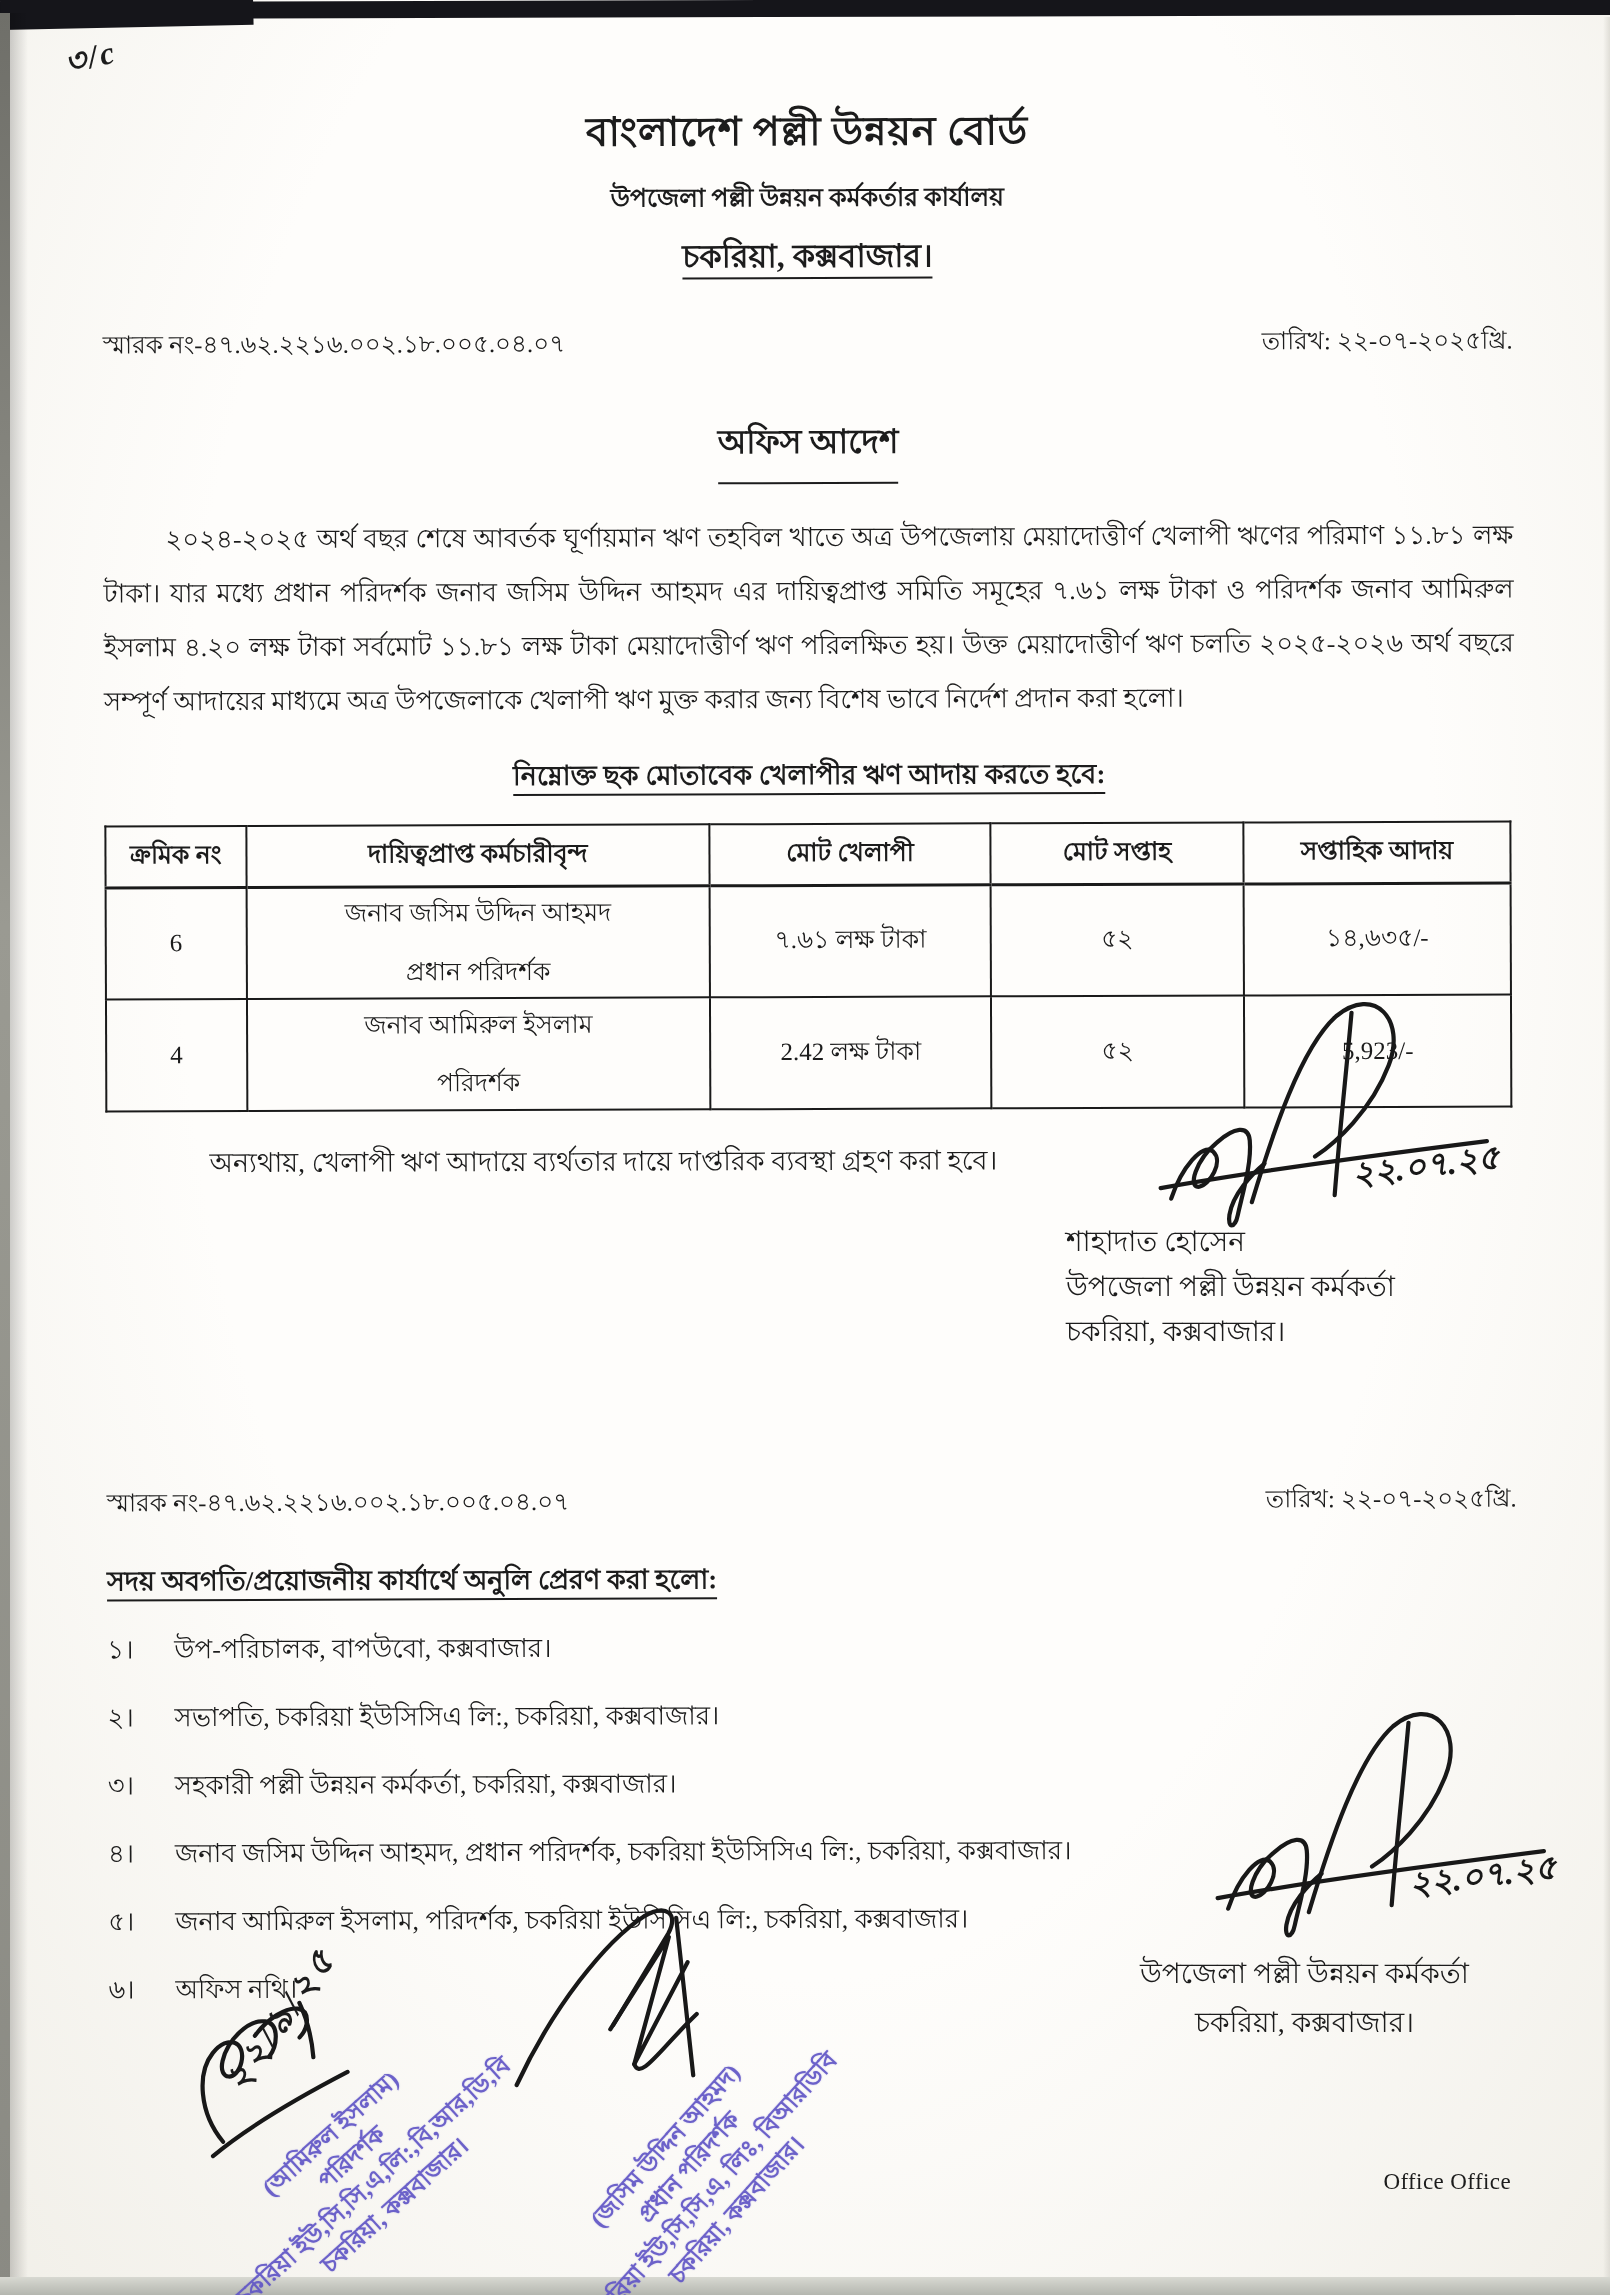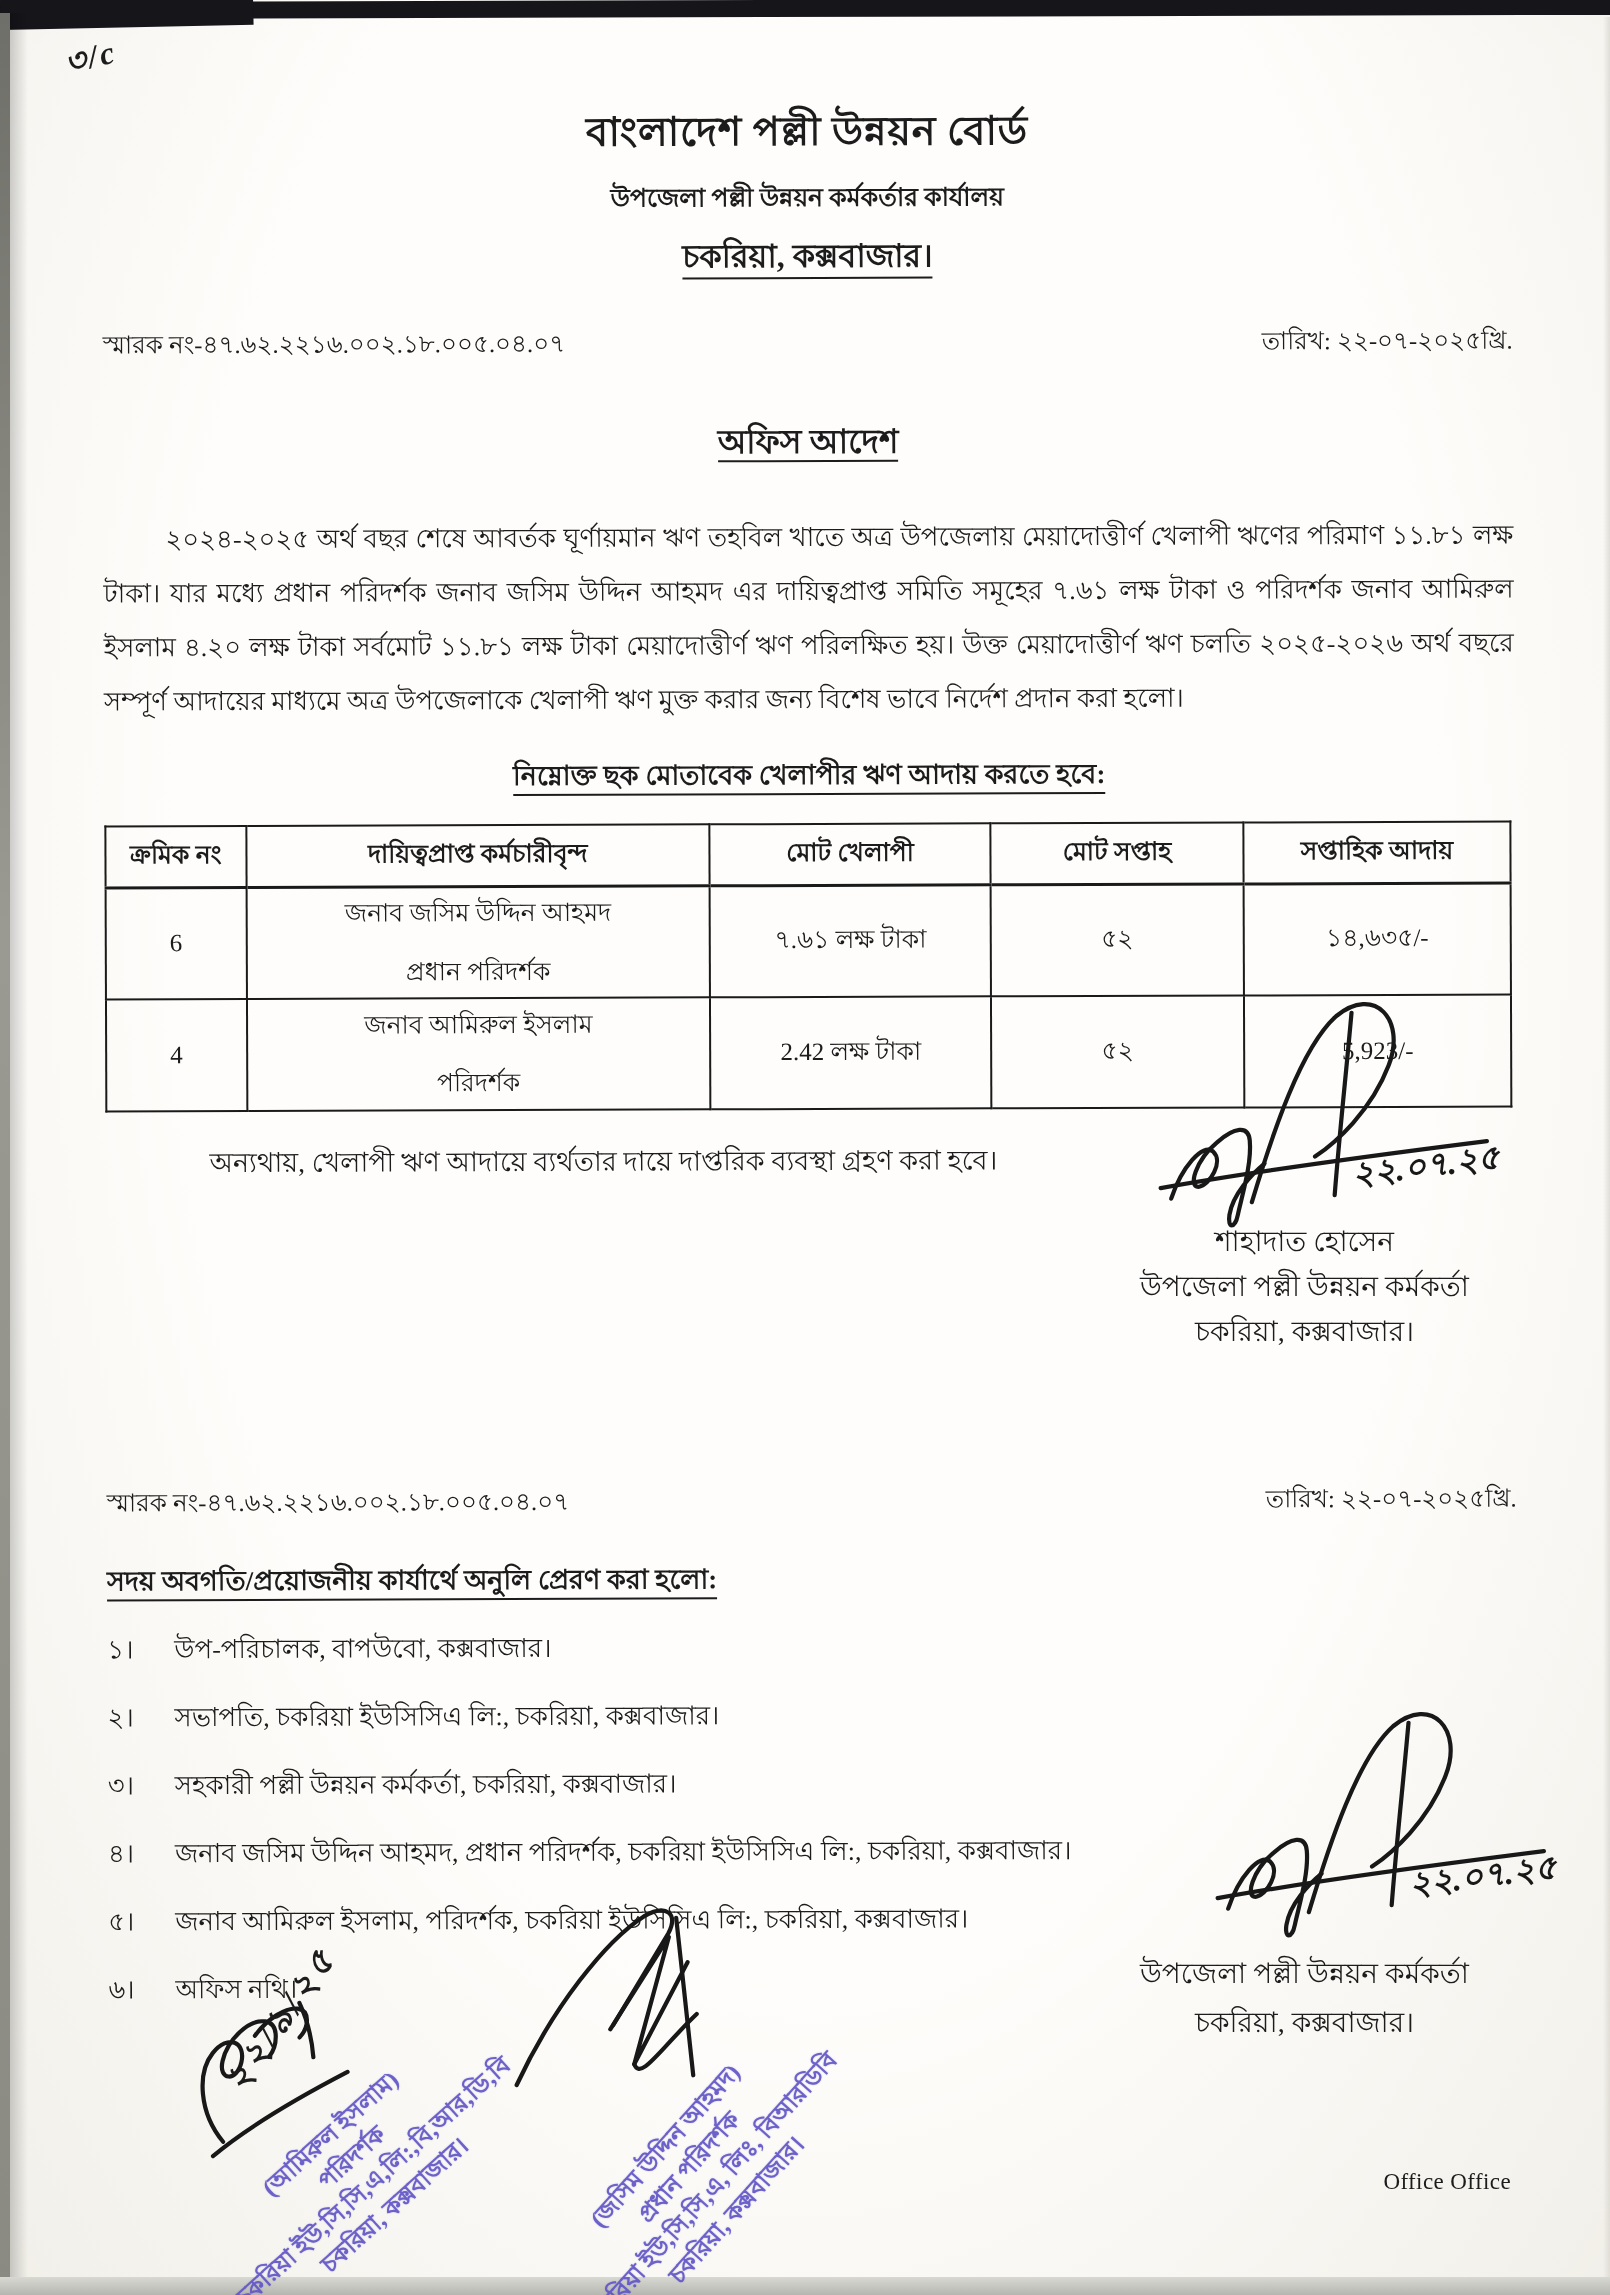--- a/index.html
+++ b/index.html
@@ -34,21 +34,21 @@
   .hdr{ text-align:center; margin-top:100px; }
   .hdr-org{font-size:40px;font-weight:bold;letter-spacing:0.7px;}
   .hdr-office{font-size:25px;font-weight:bold;margin-top:11.2px;}
   .hdr-loc{font-size:32px;font-weight:bold;margin-top:9.8px;}
   .hdr-loc span{border-bottom:2.8px solid #1c1c1c;padding-bottom:3.5px;}
 
   .memo-row{display:flex;justify-content:space-between;align-items:baseline;font-size:24.6px;margin-top:39px;}
   .memo-row.second{margin-top:297px;}
 
   .doc-title{ text-align:center;margin-top:52px;font-size:33px;font-weight:bold;}
-  .doc-title span{border-bottom:2.8px solid #1c1c1c;padding-bottom:0;}
+  .doc-title span{border-bottom:2.8px solid #1c1c1c;padding-bottom:22px;}
 
   .body-par{
     margin-top:39px;font-size:26px;line-height:54px;
     text-align:justify;text-indent:62px;
   }
 
   .tbl-caption{text-align:center;margin-top:27px;font-size:27px;font-weight:bold;}
   .tbl-caption span{border-bottom:2.8px solid #1c1c1c;padding-bottom:3.5px;}
 
   table.loan{border-collapse:collapse;width:1407px;margin-top:24px;table-layout:fixed;}
@@ -61,21 +61,21 @@
   .cell-two-line .l2{display:block;margin-top:15.4px;}
 
   .warning{margin-top:29.5px;font-size:27px;padding-left:104px;}
 
   .sig{position:absolute;}
   .sig svg{overflow:visible;}
   .sig path{fill:none;stroke:#181818;stroke-width:6;stroke-linecap:round;stroke-linejoin:round;}
   .sig text{font-family:"Liberation Serif",serif;font-style:italic;font-weight:bold;fill:#181818;}
 
   .sig1{left:1094px;top:988px;}
-  .sigblock1{position:absolute;left:1066px;top:1219px;width:477px;text-align:center;font-size:28px;line-height:45px;}
+  .sigblock1{position:absolute;left:1066px;top:1219px;width:477px;text-align:left;font-size:28px;line-height:45px;}
   .sig2{left:1151px;top:1698px;}
   .sigblock2{position:absolute;left:1066px;top:1949px;width:477px;text-align:center;font-size:28px;line-height:49px;}
 
   .dist-head{margin-top:36px;font-size:27px;font-weight:bold;}
   .dist-head span{border-bottom:2.8px solid #1c1c1c;padding-bottom:3.5px;}
   .dist-list{margin-top:21px;font-size:26px;}
   .dist-item{display:flex;margin-top:24px;}
   .dist-item .num{width:67px;flex:0 0 67px;}
 
   .left-sig{left:161px;top:1985px;transform:rotate(-18deg);}

